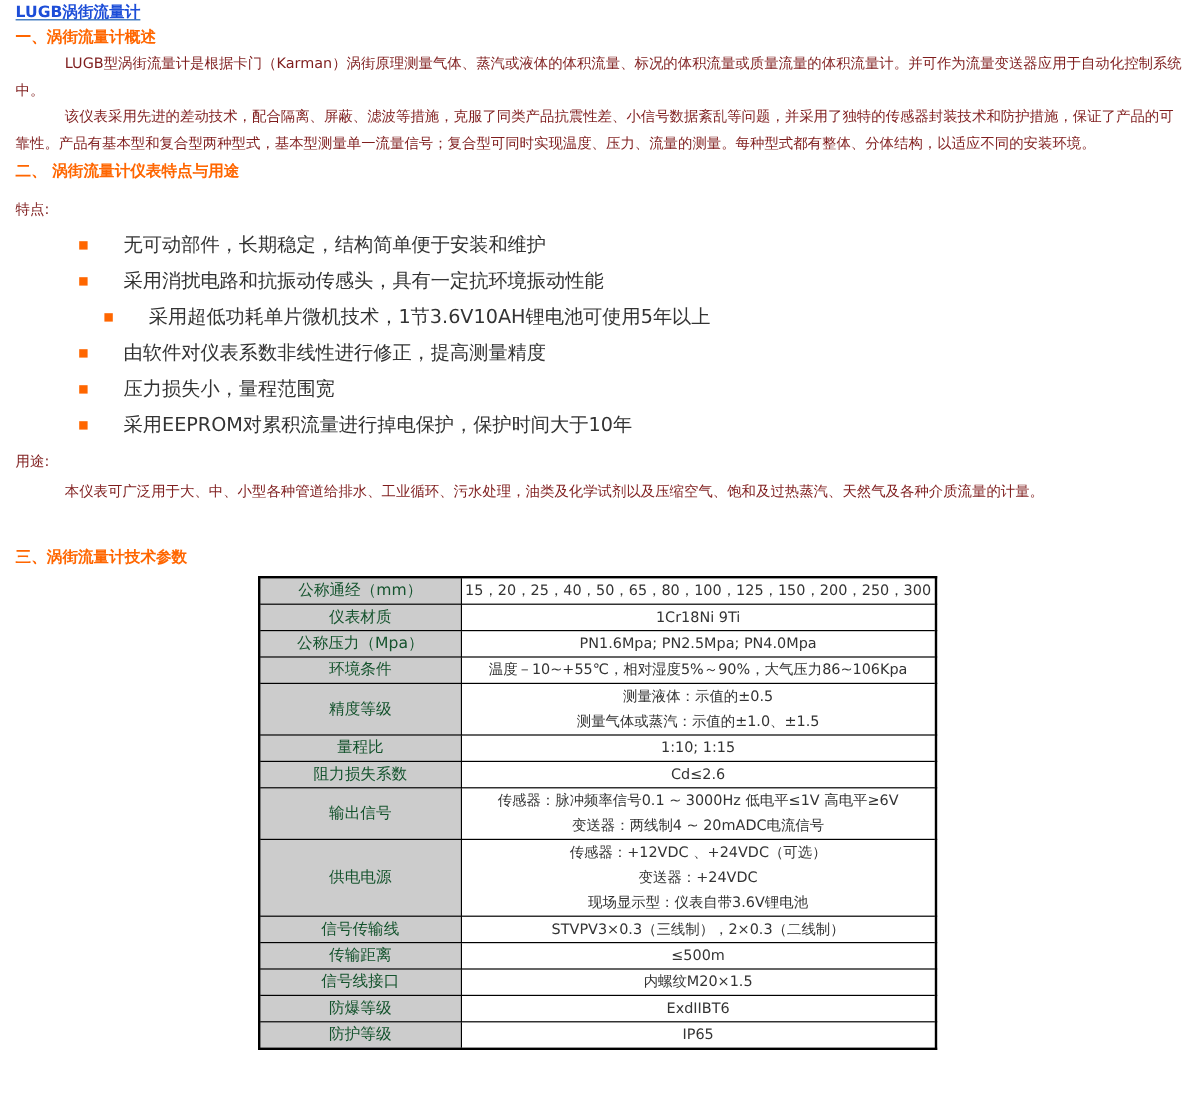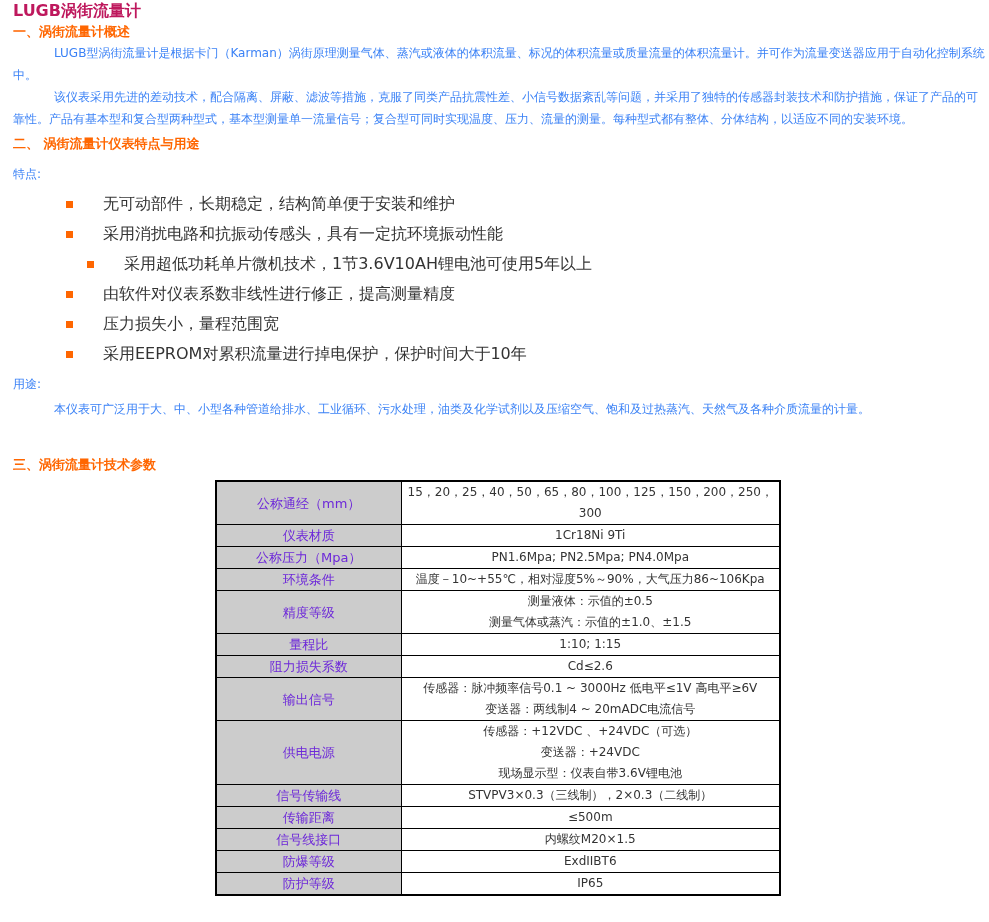--- a/index.html
+++ b/index.html
@@ -6,30 +6,30 @@
     html, body { width: 989px; height: 922px; background: #ffffff; overflow: hidden; }
     body {
       font-family: "DejaVu Sans", "Liberation Sans", sans-serif;
       font-size: 12px;
       color: #333333;
       position: relative;
     }
     .abs { position: absolute; white-space: nowrap; }
     .title {
       left: 13px; top: 3px;
-      font-size: 16px; font-weight: bold; color: #be185d;
-      text-decoration-color: #1a5fb4;
+      font-size: 13px; font-weight: bold; color: #1d4ed8;
+      text-decoration: underline; text-decoration-color: #1a5fb4;
       text-underline-offset: 2px;
       line-height: 16px;
       cursor: pointer;
     }
     .h {
       font-size: 13px; font-weight: bold; color: #ff6600; line-height: 16px;
     }
-    .p { font-size: 12px; line-height: 16px; color: #3b82f6; }
+    .p { font-size: 12px; line-height: 16px; color: #7f1d1d; }
     .bullet-row { left: 66px; height: 16px; display: flex; align-items: center; }
     .bullet {
       width: 7px; height: 7px; background: #ff6600; display: inline-block;
     }
     .bullet-text { position: absolute; left: 37px; top: 0; font-size: 16px; line-height: 16px; white-space: nowrap; }
 
     table.spec {
       position: absolute; left: 215px; top: 480px;
       width: 566px;
       border-collapse: collapse;
@@ -38,22 +38,22 @@
     }
     table.spec td {
       border: 1px solid #000;
       text-align: center;
       vertical-align: middle;
       padding: 0 2px;
       line-height: 21px;
     }
     table.spec td.label {
       background: #cccccc;
-      color: #6d28d9;
-      width: 185px;
+      color: #14532d;
+      width: 168px;
       font-size: 13px;
     }
     table.spec td.value { background: #ffffff; color: #333; }
     .line { display: block; }
   </style>
 </head>
 <body>
 
 <div class="abs title">LUGB涡街流量计</div>
 

